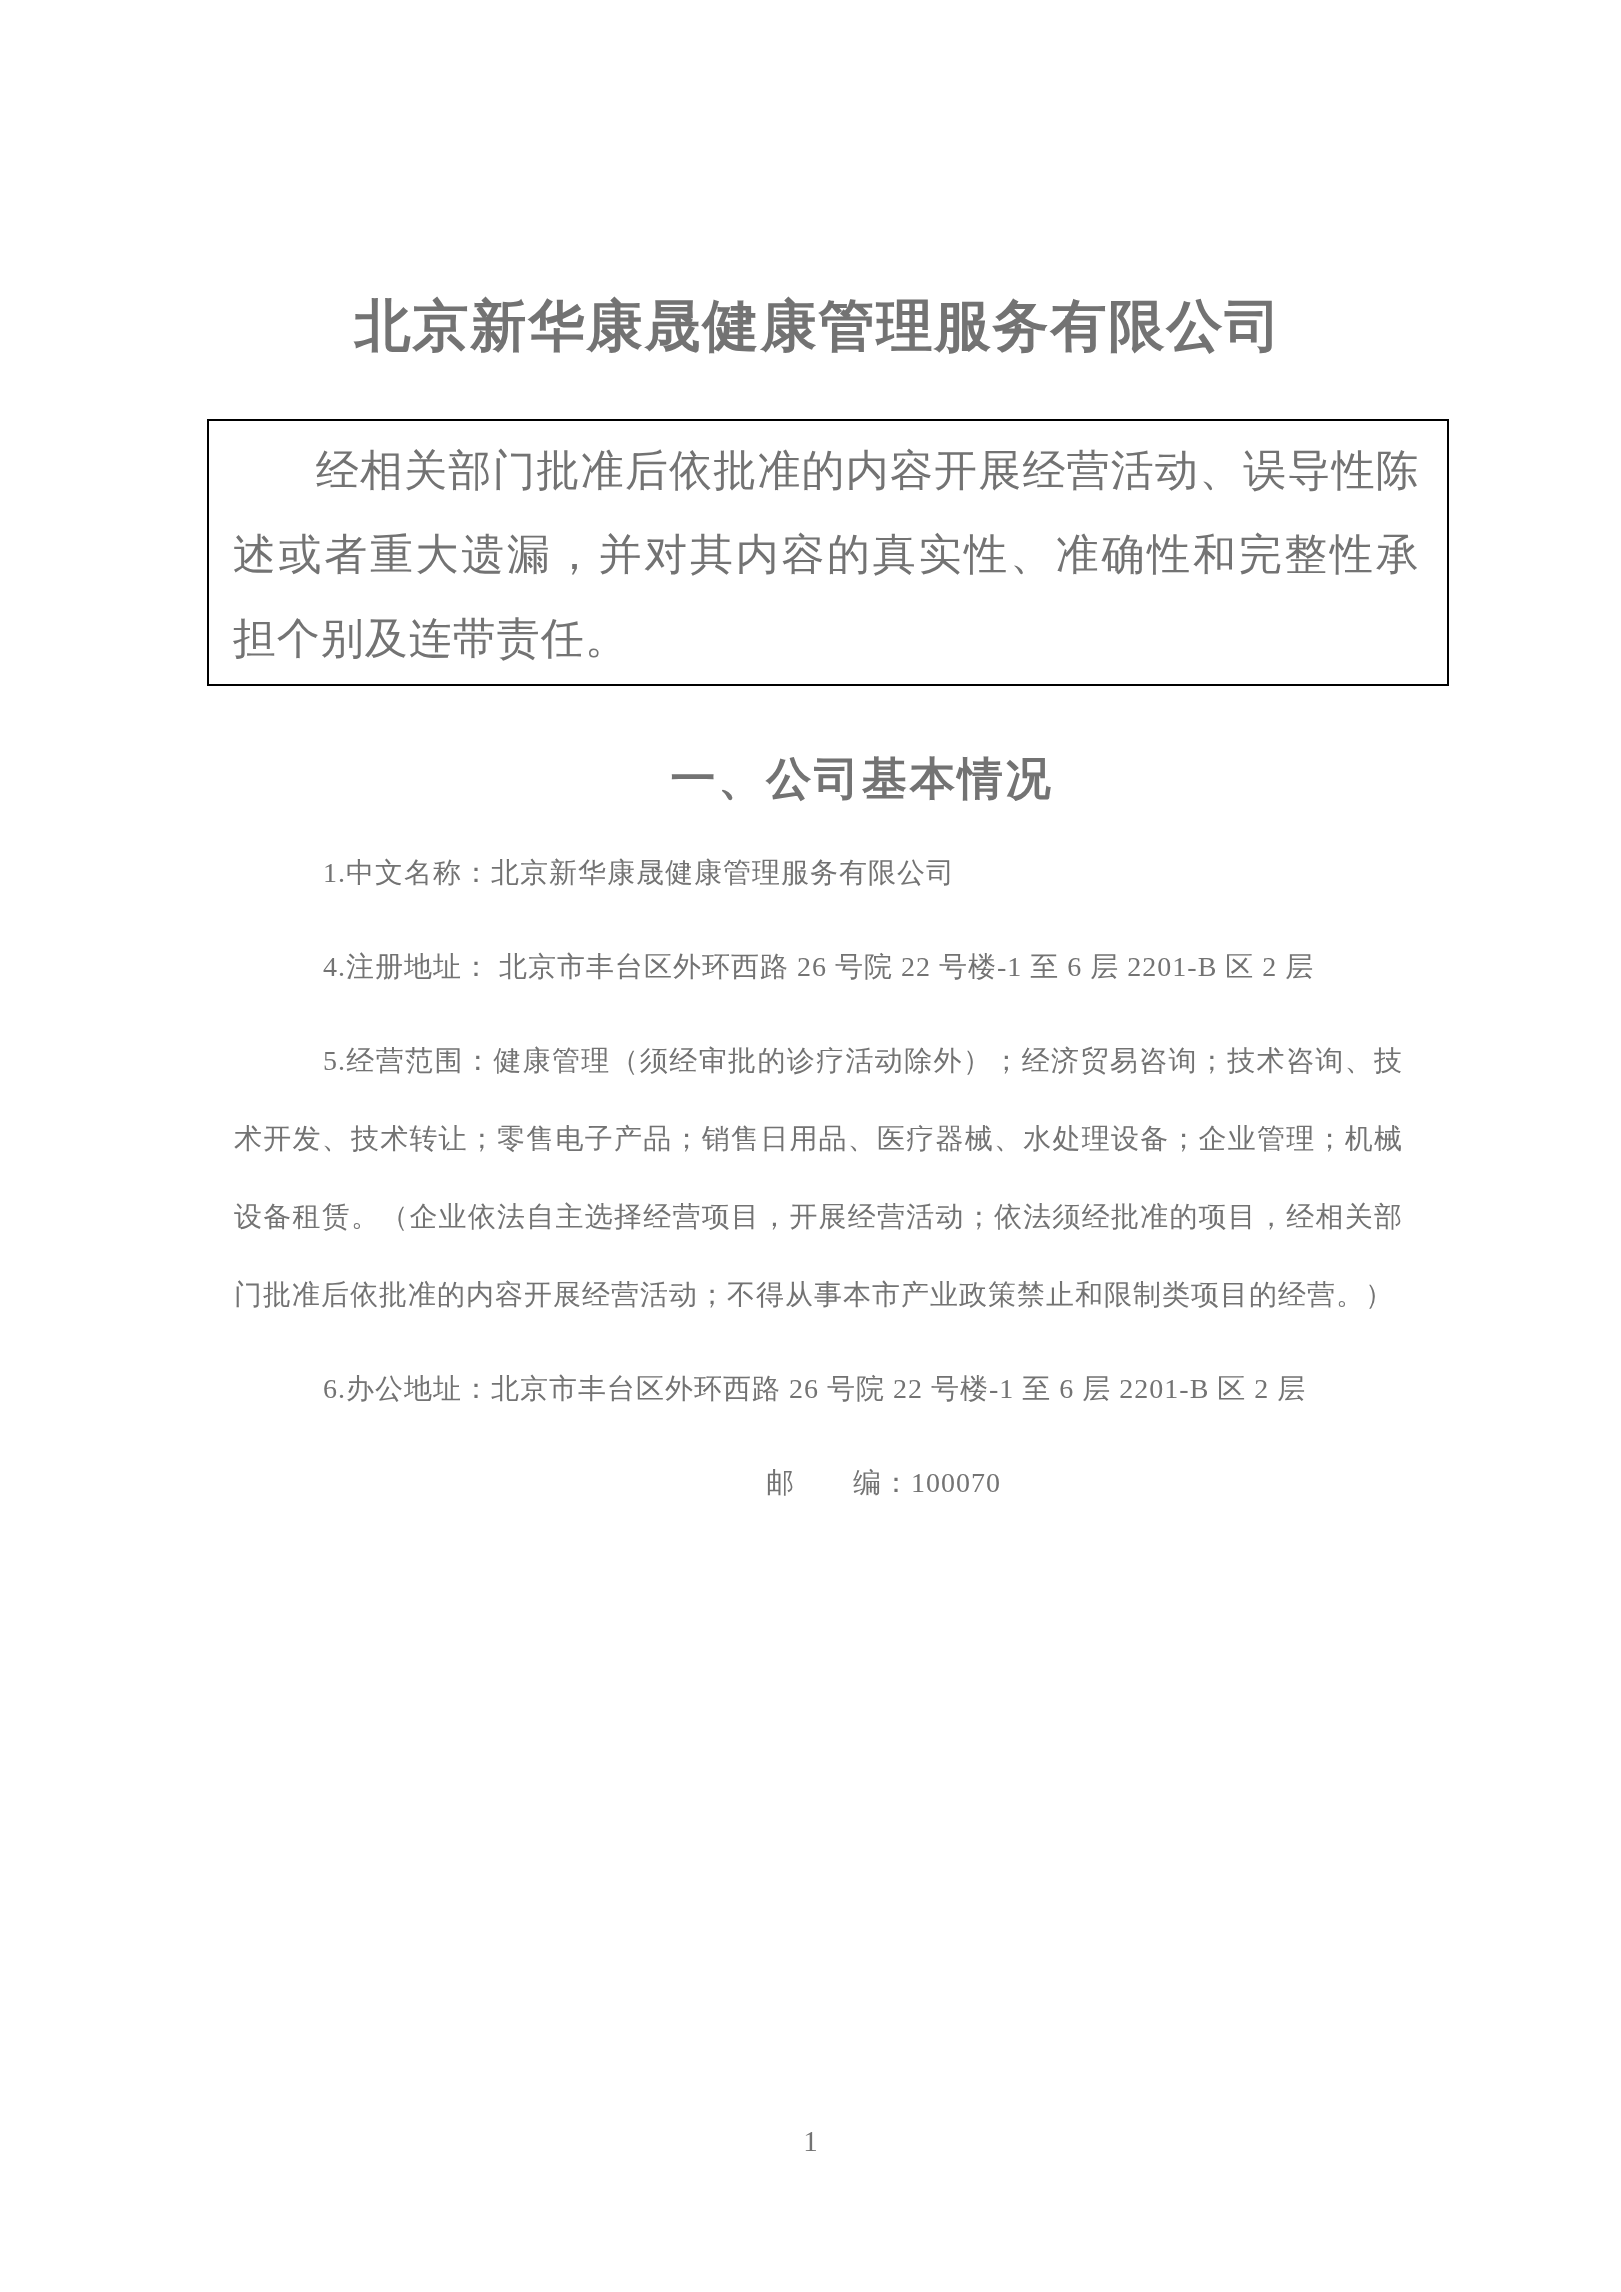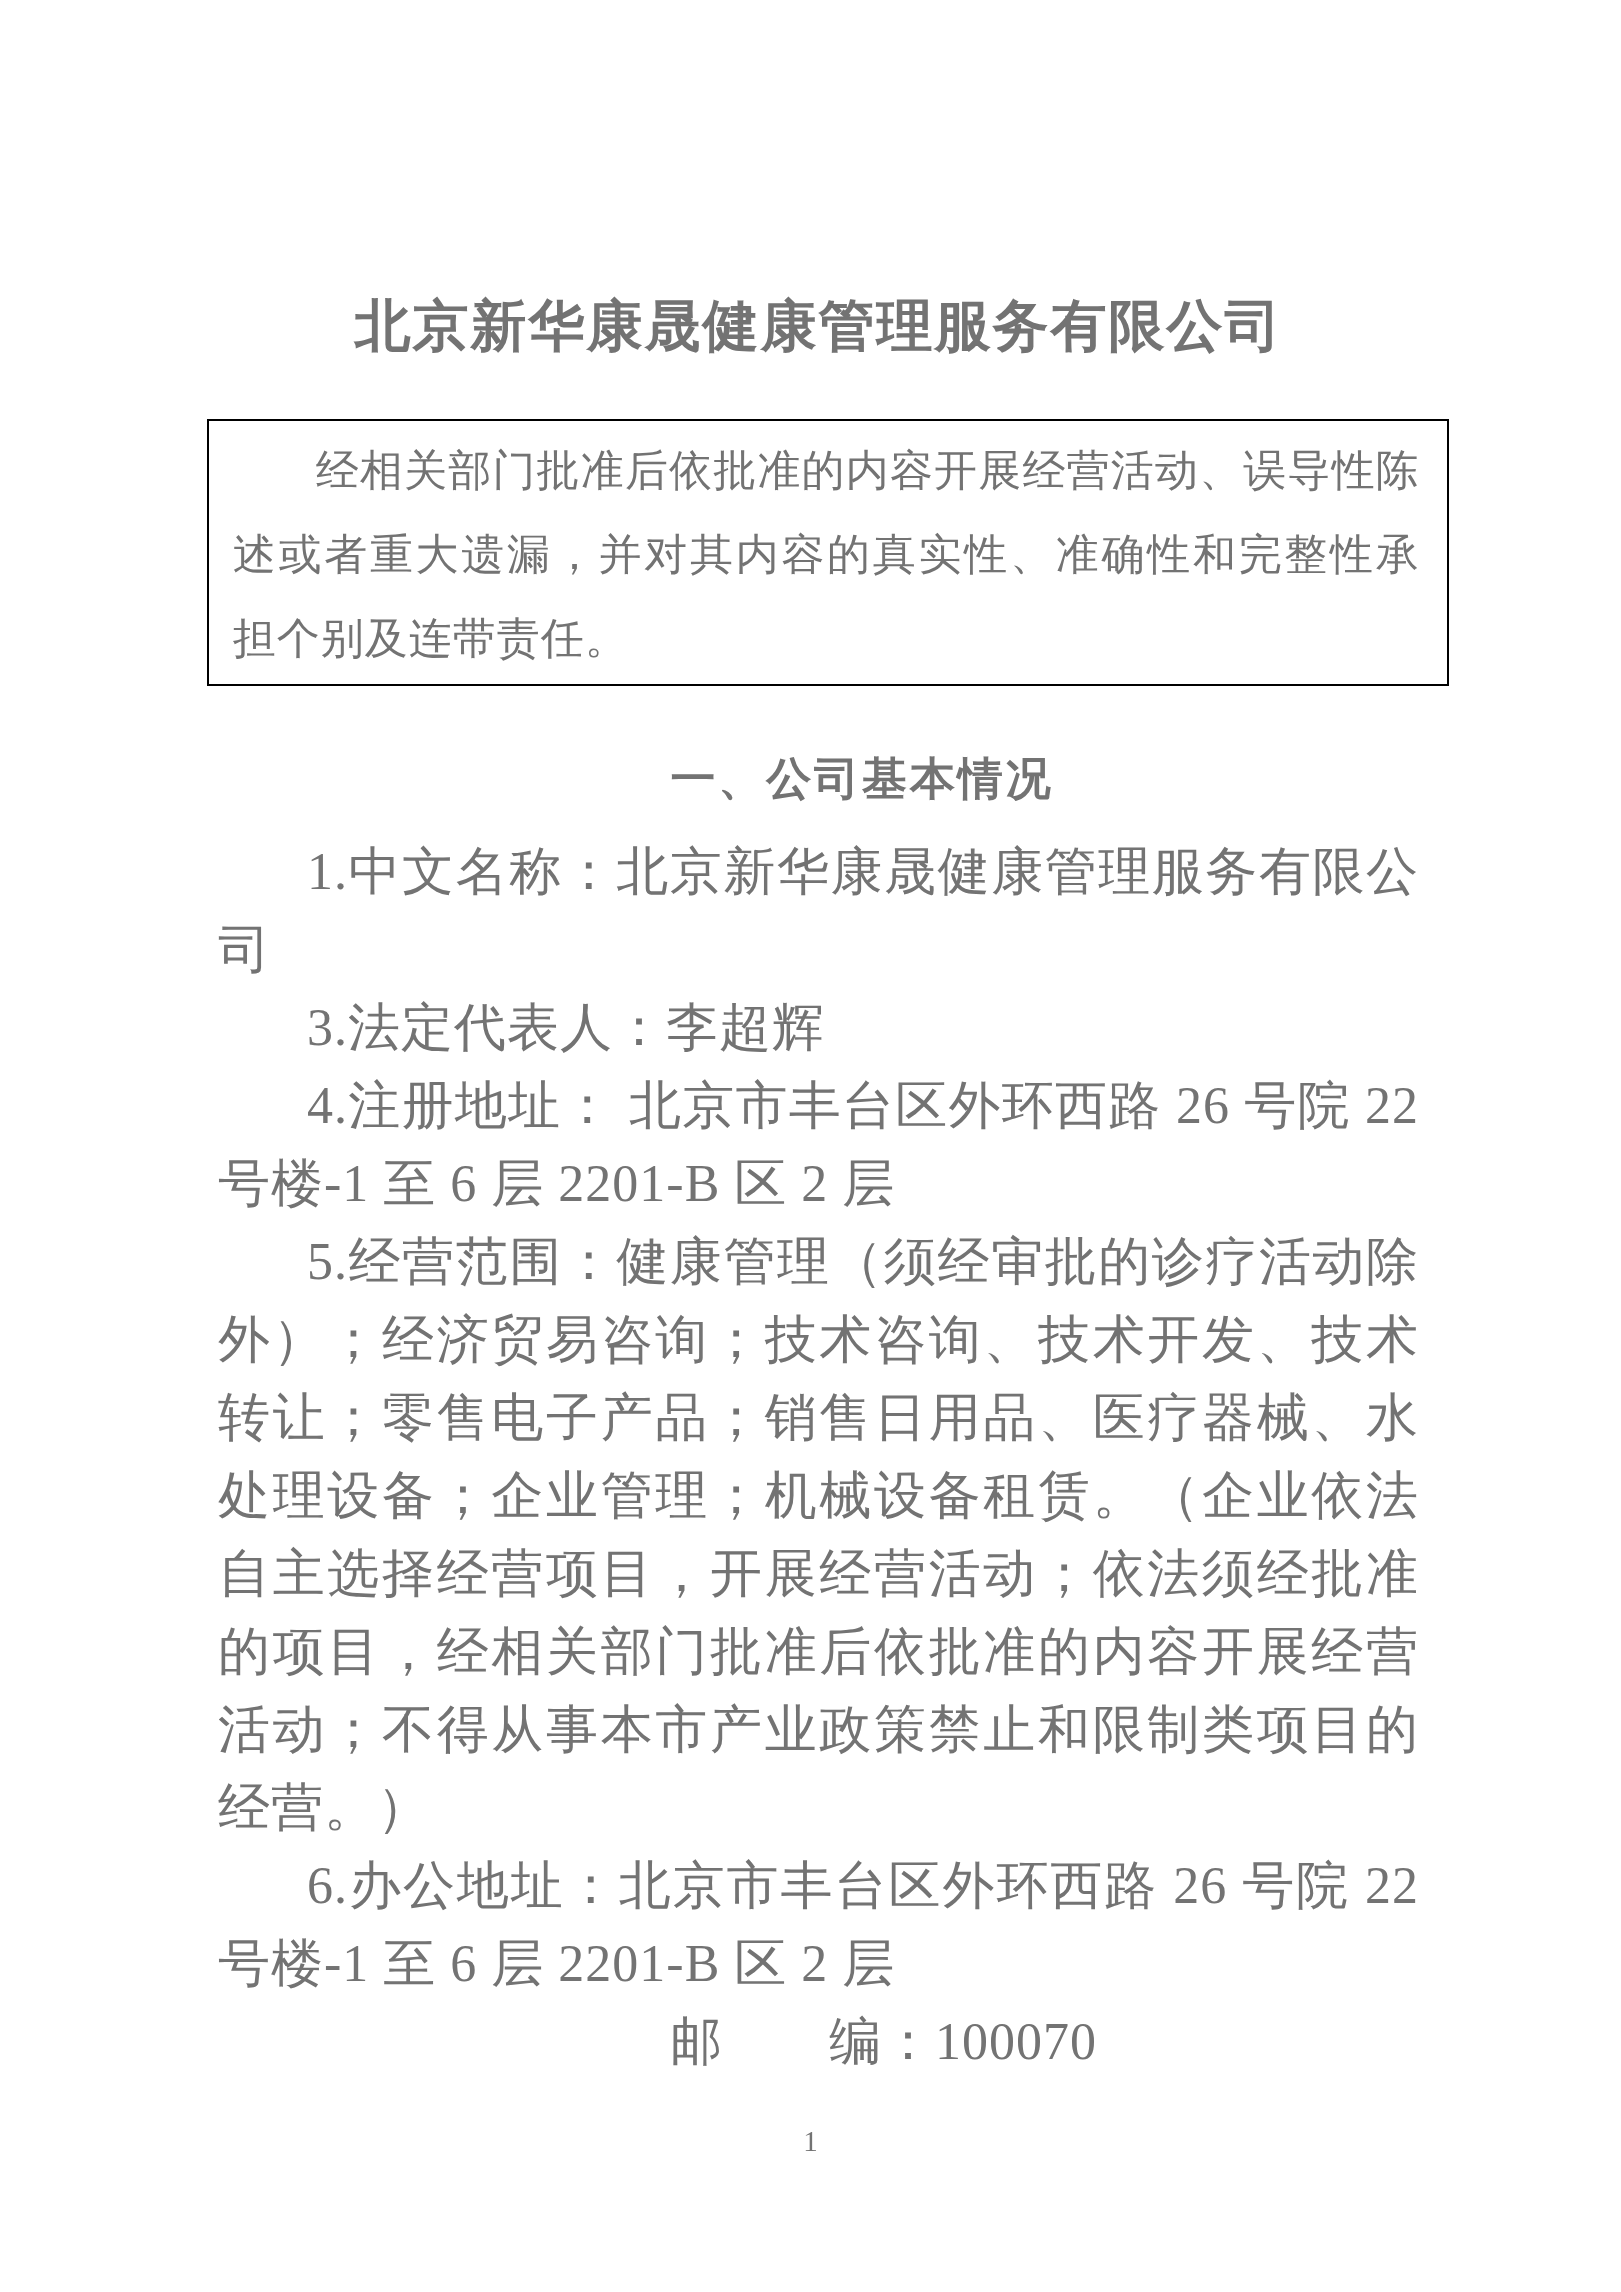--- a/index.html
+++ b/index.html
@@ -54,22 +54,22 @@
     margin: 54px 0 14.7px 0;
     font-family: "Liberation Sans", "DejaVu Sans", sans-serif;
     font-weight: 700;
     font-size: 45px;
     line-height: 78px;
     text-indent: 87px;
     letter-spacing: 2.9px;
     text-align: center;
   }
   .items p {
-    margin: 0;
-    font-size: 52px;
+    margin: 16px;
+    font-size: 28px;
     line-height: 78px;
     text-align: justify;
     text-indent: 89px;
     letter-spacing: 1px;
   }
   .items p.postal {
     text-indent: 130px;
     text-align: center;
   }
   .page-number {
@@ -94,21 +94,20 @@
     </div>
 
     <div class="disclaimer-box">
       <p>经相关部门批准后依批准的内容开展经营活动、误导性陈述或者重大遗漏，并对其内容的真实性、准确性和完整性承担个别及连带责任。</p>
     </div>
 
     <div class="section-heading">一、公司基本情况</div>
 
     <div class="items">
       <p>1.中文名称：北京新华康晟健康管理服务有限公司</p>
-      <p>3.法定代表人：李超辉</p>
       <p>4.注册地址： 北京市丰台区外环西路 26 号院 22 号楼-1 至 6 层 2201-B 区 2 层</p>
       <p>5.经营范围：健康管理（须经审批的诊疗活动除外）；经济贸易咨询；技术咨询、技术开发、技术转让；零售电子产品；销售日用品、医疗器械、水处理设备；企业管理；机械设备租赁。（企业依法自主选择经营项目，开展经营活动；依法须经批准的项目，经相关部门批准后依批准的内容开展经营活动；不得从事本市产业政策禁止和限制类项目的经营。）</p>
       <p>6.办公地址：北京市丰台区外环西路 26 号院 22 号楼-1 至 6 层 2201-B 区 2 层</p>
       <p class="postal">邮　　编：100070</p>
     </div>
 
   </div>
 
   <div class="page-number">1</div>
 </div>

